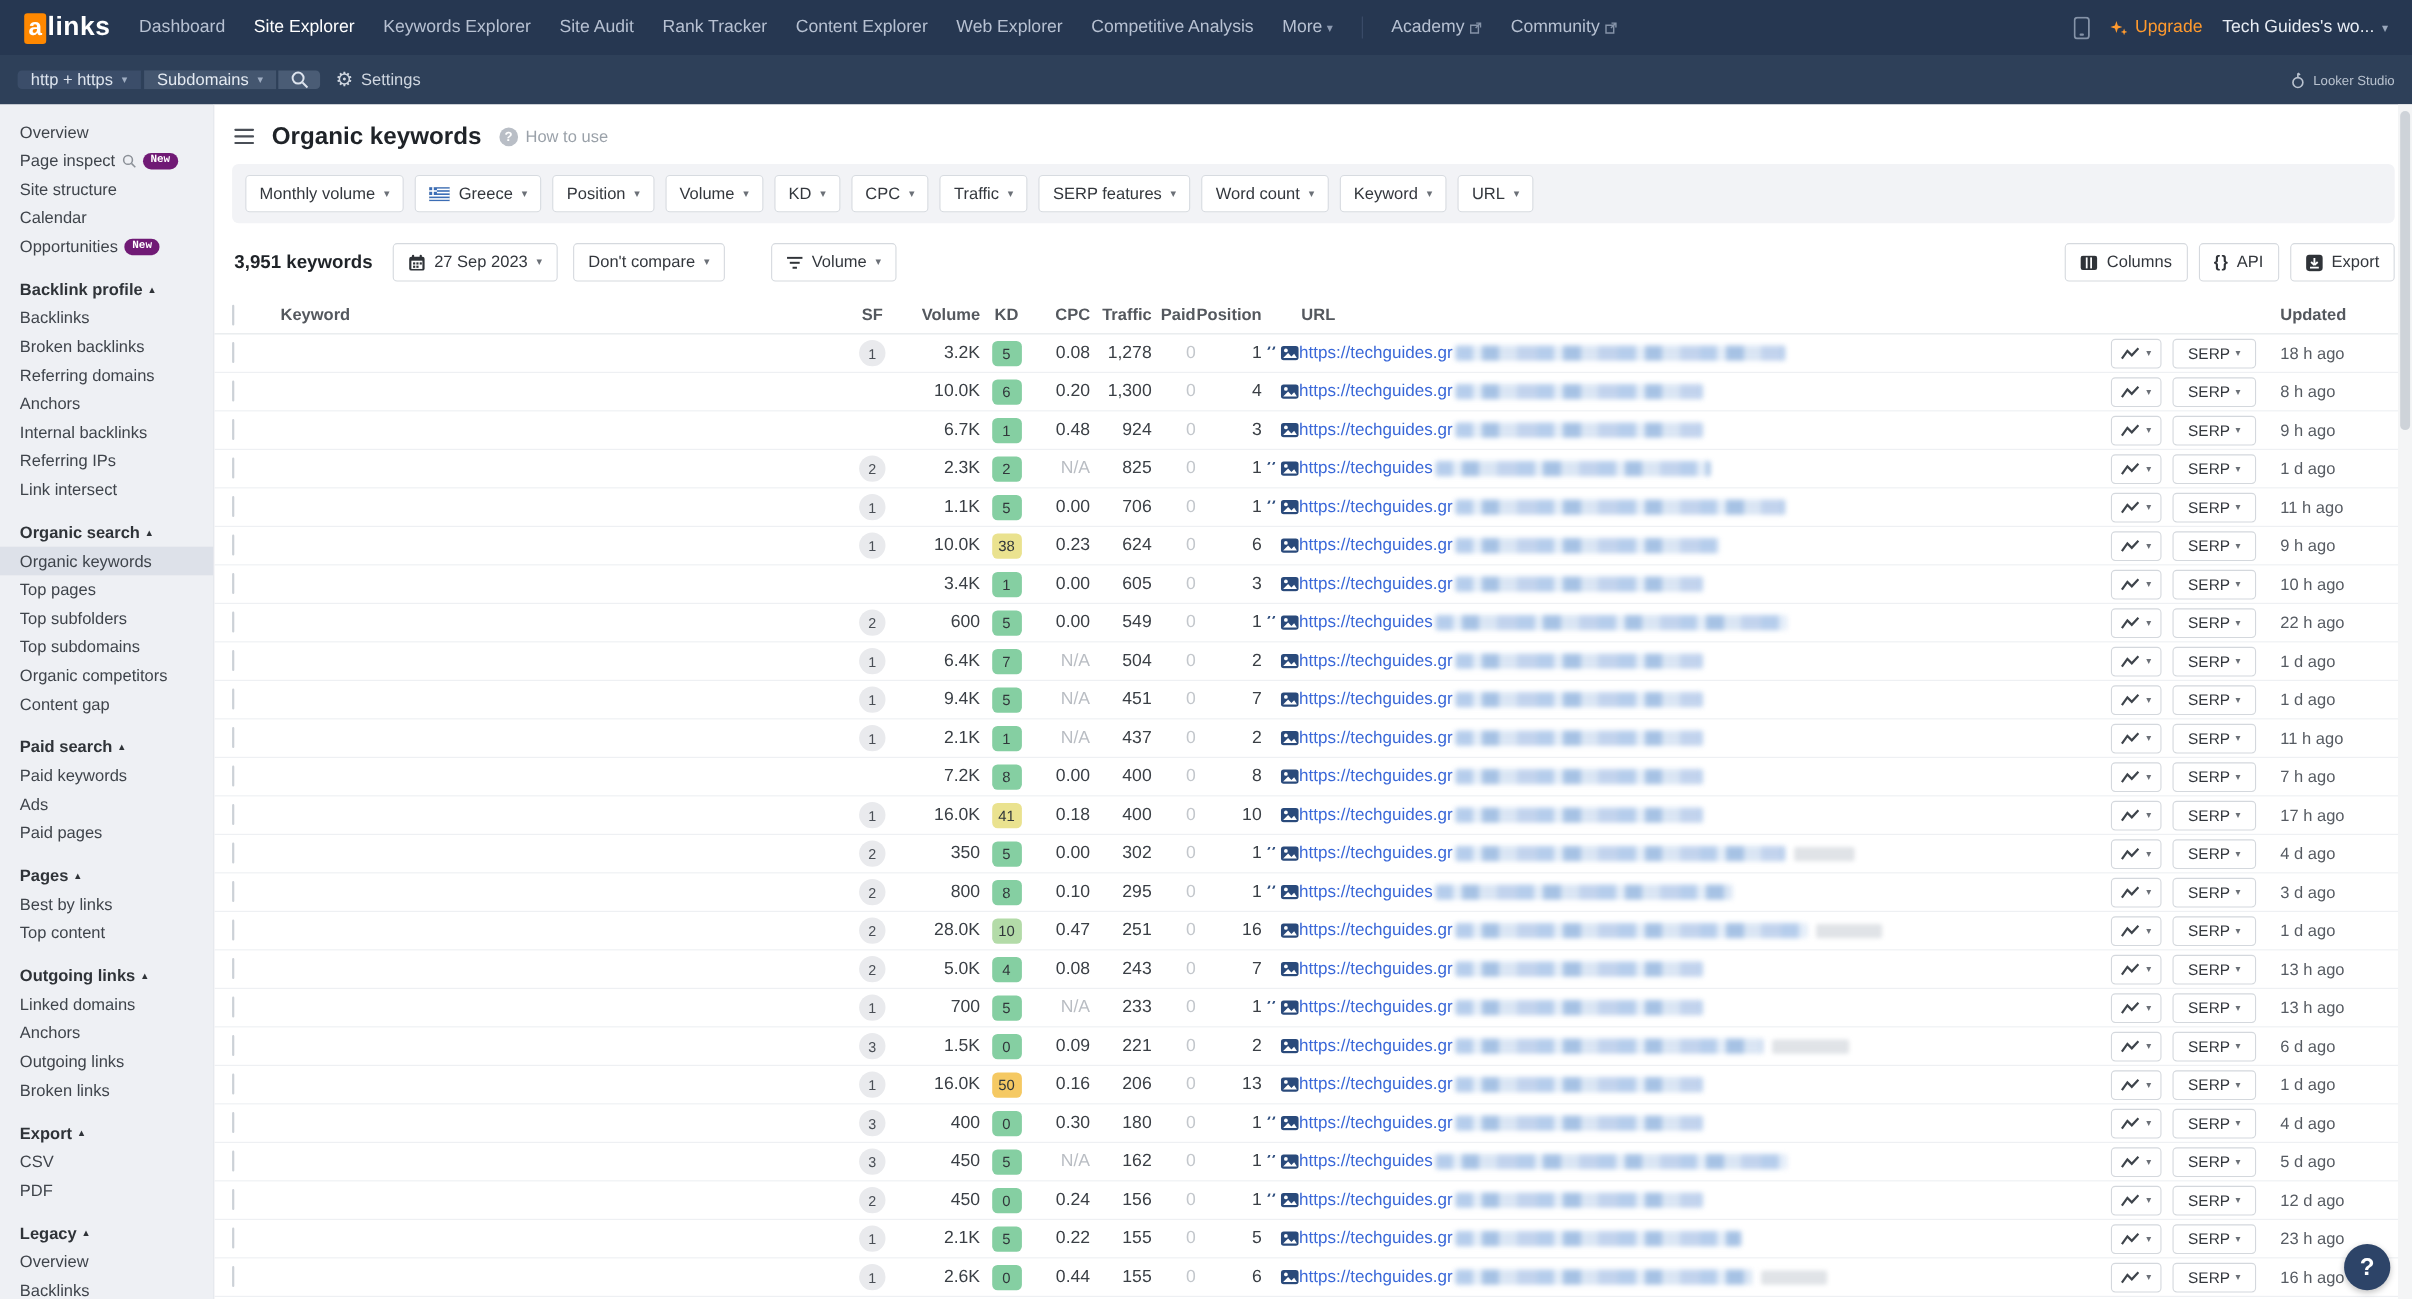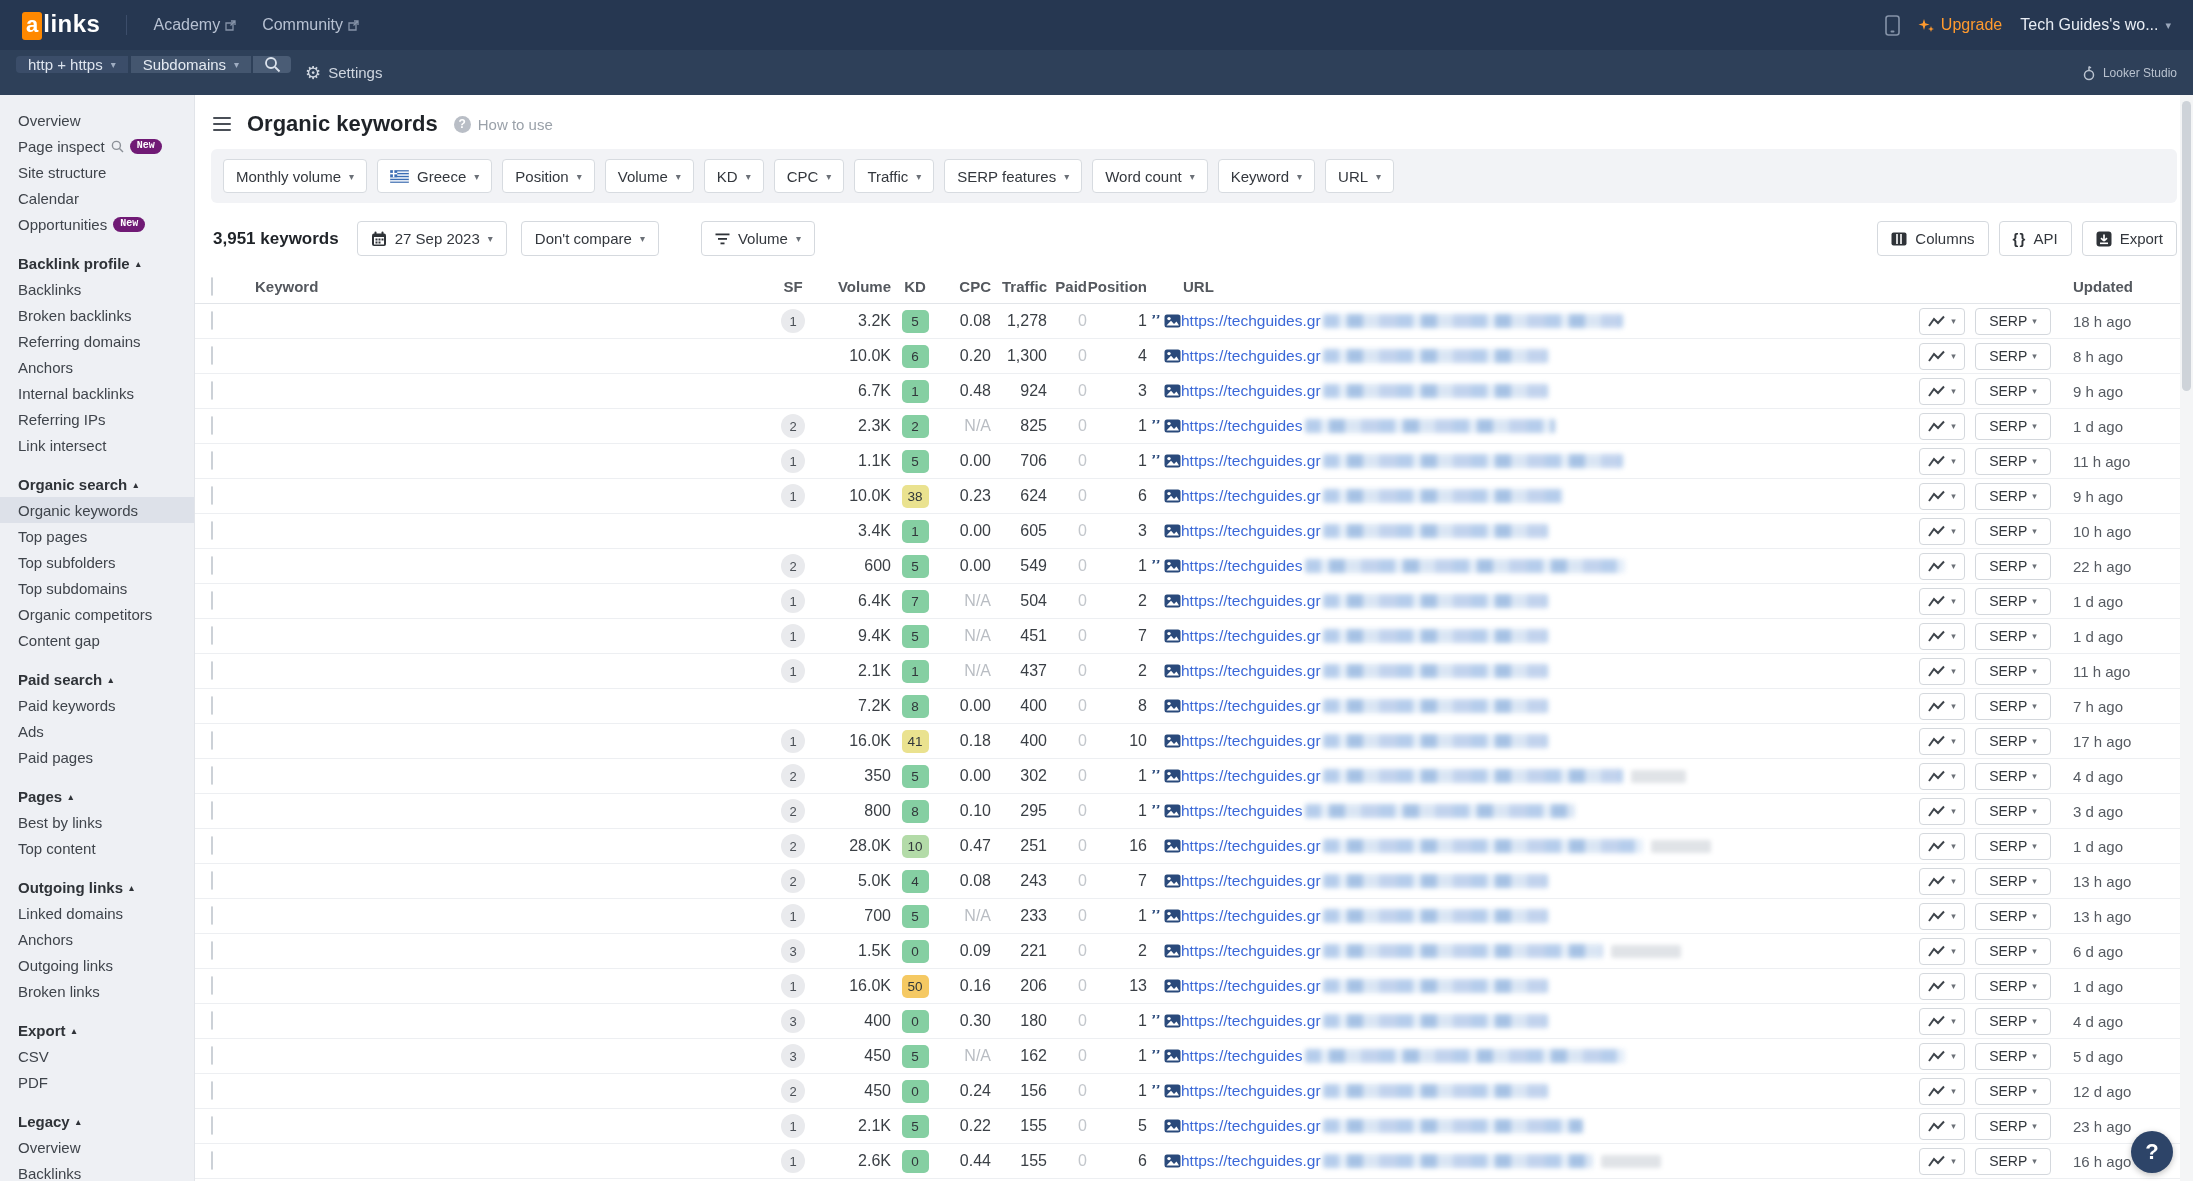--- a/index.html
+++ b/index.html
@@ -18,21 +18,21 @@
   .nav-item .caret { font-size:11px; margin-left:4px; color:#8d9ab0; }
   .nav-sep { width:1px; height:20px; background:#3c4d6a; }
   .nav-ext { display:flex; align-items:center; gap:5px; color:#b7c1d2; font-size:16px; cursor:pointer; white-space:nowrap; }
   .nav-right { margin-left:auto; display:flex; align-items:center; gap:18px; }
   .upgrade { display:flex; align-items:center; gap:6px; color:#ff9a2e; font-size:16px; cursor:pointer; }
   .account { display:flex; align-items:center; gap:7px; color:#e8edf4; font-size:16px; cursor:pointer; white-space:nowrap; }
   .account .caret { font-size:11px; color:#9aa7bb; }
 
   
   .searchrow { height:45px; background:#2e4059; display:flex; align-items:center; padding:0 16px; gap:14px; }
-  .searchfield { display:flex; align-items:flex-start; height:33px; }
+  .searchfield { display:flex; align-items:center; height:33px; }
   .protocol { display:flex; align-items:center; gap:8px; background:#3b4d69; border:none; color:#dde4ee; font-size:15px; padding:0 12px; border-radius:4px 0 0 4px; border-right:1px solid #2e4059; cursor:pointer; font-family:inherit; }
   .protocol .caret, .scope .caret { font-size:10px; color:#9fadc2; }
   .domain-wrap { display:flex; align-items:center; background:#3b4d69; width:400px; padding:0 10px 0 12px; cursor:text; }
   .domain { color:#eef2f8; font-size:15px; flex:1; }
   .field-ico { display:flex; align-items:center; color:#8a99b0; margin-left:8px; cursor:pointer; }
   .vline { width:1px; height:16px; background:#54647e; margin-left:10px; }
   .clear-x { color:#8a99b0; font-size:18px; margin-left:10px; cursor:pointer; line-height:1; }
   .scope { display:flex; align-items:center; gap:8px; background:#44566f; border:none; color:#e4eaf2; font-size:15px; padding:0 12px; margin-left:2px; cursor:pointer; font-family:inherit; }
   .searchbtn { display:flex; align-items:center; justify-content:center; background:#4a5c75; border:none; width:38px; border-radius:0 4px 4px 0; margin-left:2px; cursor:pointer; }
   .settings { display:flex; align-items:center; gap:7px; background:none; border:none; color:#cfd6e0; font-size:15px; cursor:pointer; font-family:inherit; }
@@ -109,20 +109,31 @@
 </head>
 <body>
 
 <div class="app">
 
   <header class="topnav">
     <div class="logo">
       <span class="logo-a">a</span>
       <span class="logo-rest">links</span>
     </div>
+    <nav class="nav-items">
+        <a class="nav-item">Dashboard</a>
+        <a class="nav-item active">Site Explorer</a>
+        <a class="nav-item">Keywords Explorer</a>
+        <a class="nav-item">Site Audit</a>
+        <a class="nav-item">Rank Tracker</a>
+        <a class="nav-item">Content Explorer</a>
+        <a class="nav-item">Web Explorer</a>
+        <a class="nav-item">Competitive Analysis</a>
+        <a class="nav-item">More<span class="caret">▾</span></a>
+      </nav>
     <span class="nav-sep"></span>
     <span class="nav-ext">
       <span>Academy</span>
       <svg width="11" height="11" viewBox="0 0 11 11">
           <path d="M1 3 H8 V10 H1 Z" fill="none" stroke="#8593a8" stroke-width="1.3"></path>
           <path d="M6 1 H10 V5 M10 1 L5.5 5.5" fill="none" stroke="#8593a8" stroke-width="1.3"></path>
         </svg>
     </span>
     <span class="nav-ext">
       <span>Community</span>

